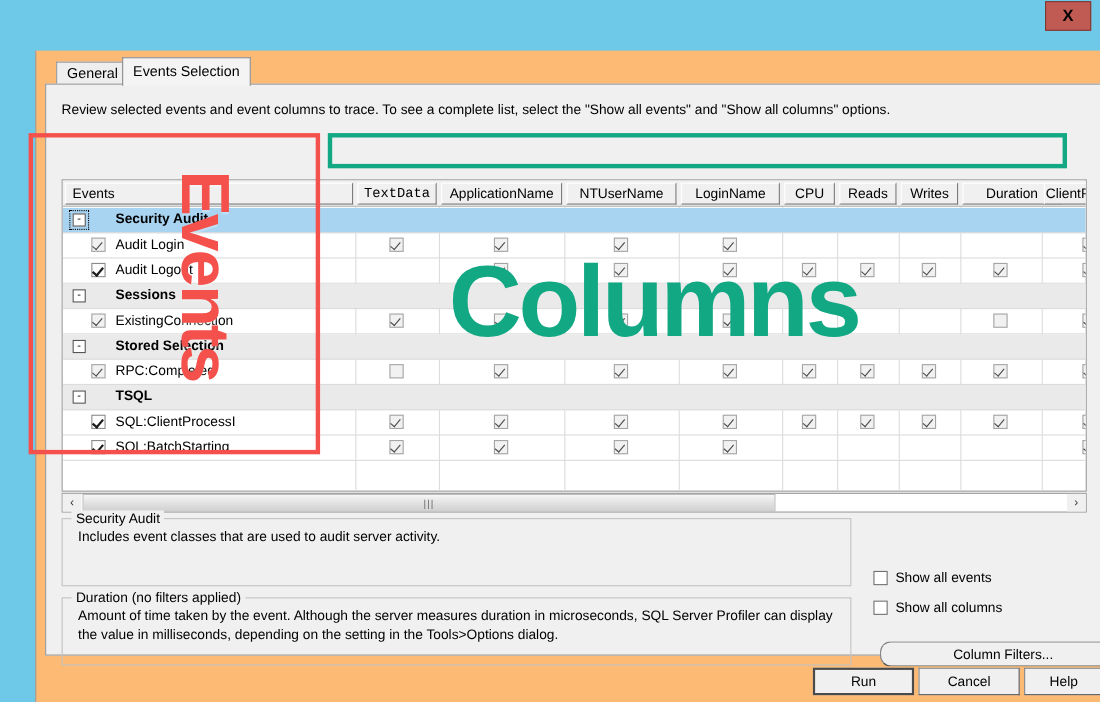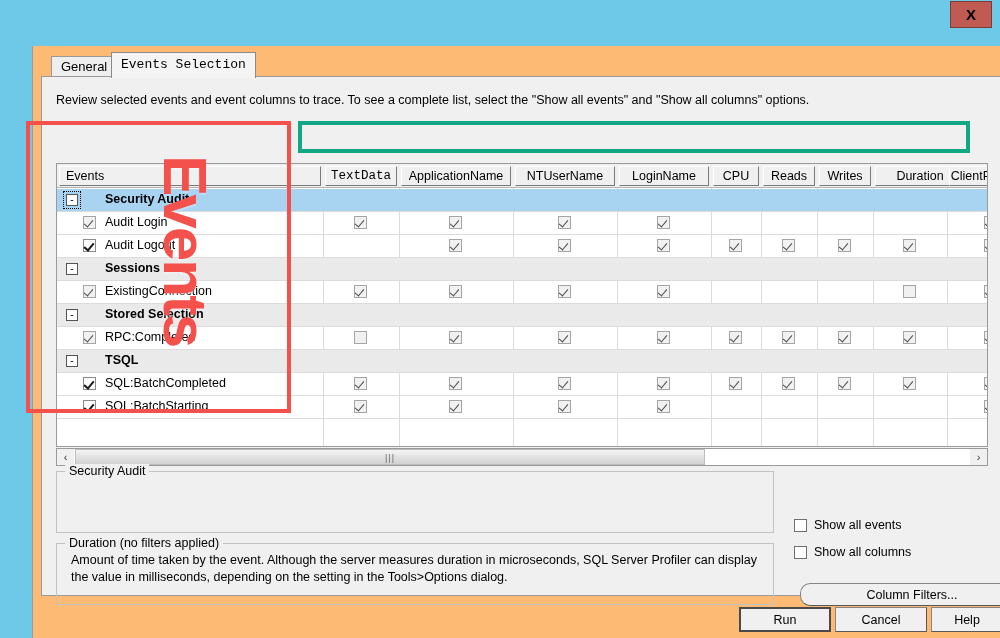--- a/index.html
+++ b/index.html
@@ -59,21 +59,21 @@
   }
   .tab.active {
     top: 0; height: 26px;
     background: #f4f4f4;
     border-color: #8a8a8a;
     z-index: 3;
     font-size: 13px;
     padding-top: 4px;
   }
   #tab-general { left: 8px; }
-  #tab-events { left: 68px; font-family: Liberation Mono, monospace; }
+  #tab-events { left: 68px; }
   #tabpage {
     position: absolute; left: 8px; top: 30px; width: 962px; height: 520px;
     background: #f0f0f0;
     border: 1px solid #9a9a9a;
     z-index: 1;
   }
 
   #intro-text {
     position: absolute; left: 14px; top: 16px;
     font-size: 12.5px; color: #000;
@@ -351,21 +351,21 @@
               <div class="cbx on soft dim" style="left: 781px;"></div>
               <div class="cbx on soft dim" style="left: 846px;"></div>
               <div class="cbx on soft dim" style="left: 927px;"></div>
             </div>
             <div class="grow band" style="top: 186px;">
               <div class="expander">-</div>
               <div class="tree-label grouphdr">TSQL</div>
             </div>
             <div class="grow" style="top: 209px;">
               <div class="cbx on" style="left: 26px;"></div>
-              <div class="tree-label leaf">SQL:BatchCompleted</div>
+              <div class="tree-label leaf">SQL:ClientProcessI</div>
               <div class="cbx on soft dim" style="left: 297px;"></div>
               <div class="cbx on soft dim" style="left: 392px;"></div>
               <div class="cbx on soft dim" style="left: 501px;"></div>
               <div class="cbx on soft dim" style="left: 600px;"></div>
               <div class="cbx on soft dim" style="left: 672px;"></div>
               <div class="cbx on soft dim" style="left: 725px;"></div>
               <div class="cbx on soft dim" style="left: 781px;"></div>
               <div class="cbx on soft dim" style="left: 846px;"></div>
               <div class="cbx on soft dim" style="left: 927px;"></div>
             </div>
@@ -384,20 +384,21 @@
       <div id="hscroll">
         <div id="sb-left" class="sb-arrow">‹</div>
         <div id="sb-thumb">
           <div id="sb-grip">|||</div>
         </div>
         <div id="sb-right" class="sb-arrow">›</div>
       </div>
 
       <div id="gb-security" class="groupbox">
         <div class="gb-title">Security Audit</div>
+        <div class="gb-body">Includes event classes that are used to audit server activity.</div>
       </div>
 
       <div id="gb-duration" class="groupbox">
         <div class="gb-title">Duration (no filters applied)</div>
         <div class="gb-body">Amount of time taken by the event. Although the server measures duration in microseconds, SQL Server Profiler can display the value in milliseconds, depending on the setting in the Tools&gt;Options dialog.</div>
       </div>
 
       <div id="opt-events" class="opt-check">
         <span class="opt-box"></span>
         <span class="opt-label">Show all events</span>
@@ -411,14 +412,15 @@
     </div>
 
     <div id="btn-run" class="wbtn">Run</div>
     <div id="btn-cancel" class="wbtn">Cancel</div>
     <div id="btn-help" class="wbtn">Help</div>
   </div>
 
   <div id="anno-events-box"></div>
   <div id="anno-columns-box"></div>
   <div id="anno-events-text">Events</div>
+  <div id="anno-columns-text">Columns</div>
 
 </div>
 
 </body></html>

